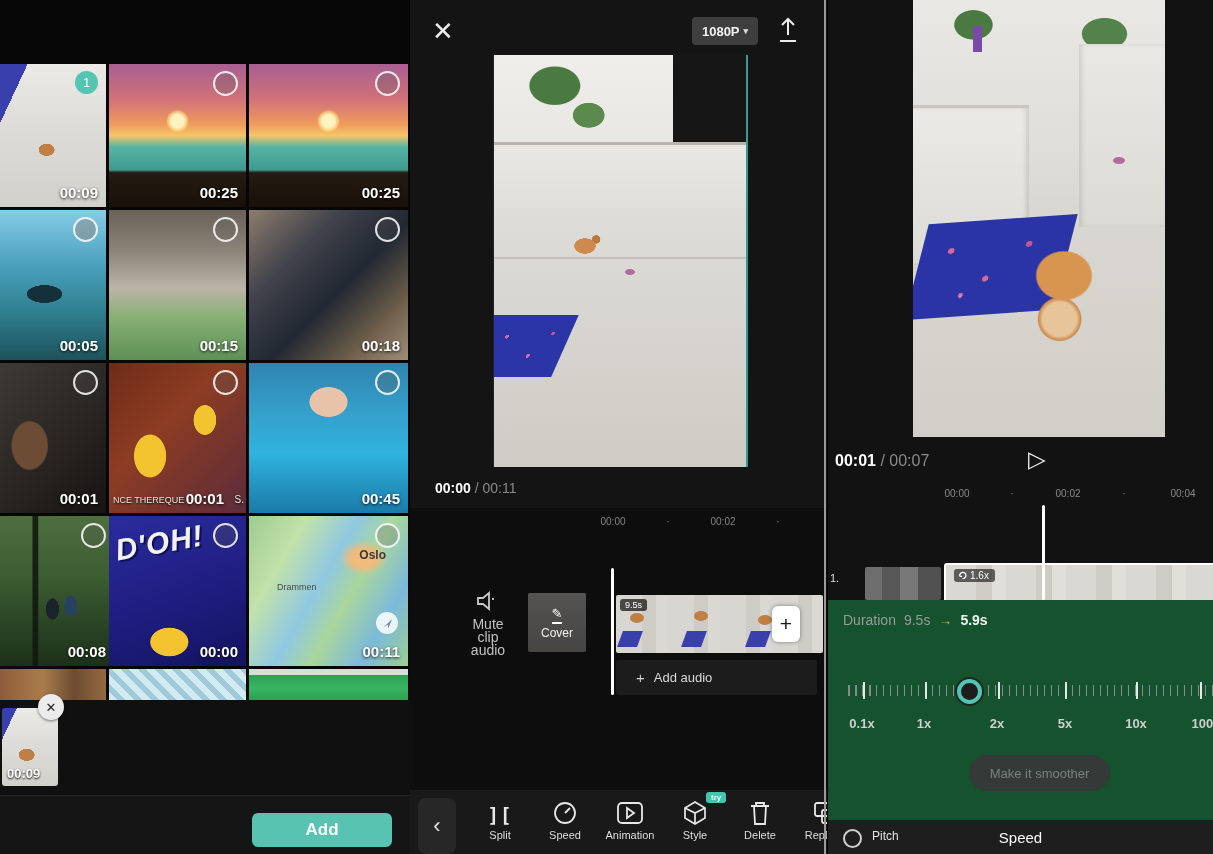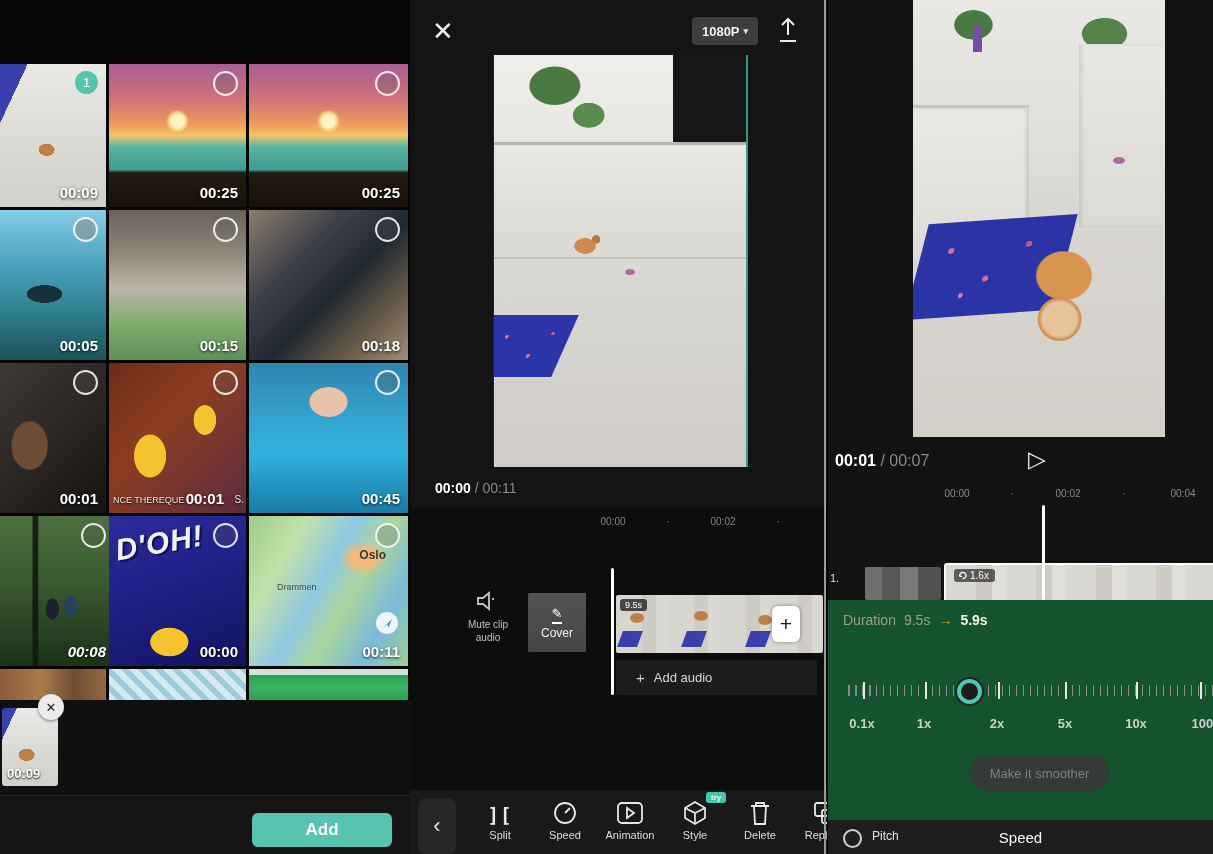--- a/index.html
+++ b/index.html
@@ -104,21 +104,21 @@
                  radial-gradient(circle 3px at 62% 66%, #d86a9a 0 60%, transparent 62%),
                  radial-gradient(circle 3px at 80% 30%, #c05a8a 0 60%, transparent 62%),
                  #2b35a8;}
   .mid-ctrl{left:0;top:467px;width:417px;height:41px;}
   .time-lab{font-size:14px;}
   .time-cur{color:#fff;font-weight:bold;}
   .time-tot{color:#8a8a8a;}
   .mid-timeline{left:0;top:508px;width:417px;height:282px;background:#0d0d0d;}
   .rul{position:absolute;top:8px;transform:translateX(-50%);font-size:10px;color:#828282;}
   .mute-blk{position:absolute;left:52px;top:82px;width:52px;text-align:center;color:#c2c2c2;}
-  .mute-lab{font-size:10px;line-height:13px;margin-top:6px;}
+  .mute-lab{font-size:14px;line-height:13px;margin-top:6px;}
   .cover{position:absolute;left:118px;top:85px;width:58px;height:59px;border-radius:2px;overflow:hidden;
       background:linear-gradient(180deg,#8a8884 0%,#7b7975 55%,#6f6d69 100%);}
   .cover-in{position:absolute;inset:0;background:rgba(20,20,20,.45);display:flex;flex-direction:column;
       align-items:center;justify-content:center;gap:2px;}
   .cover-pencil{font-size:13px;color:#fff;border-bottom:2px solid #fff;padding-bottom:1px;}
   .cover-lab{font-size:12px;color:#f2f2f2;}
   .clipstrip{position:absolute;left:206px;top:87px;width:207px;height:58px;border-radius:2px;overflow:hidden;
       background:repeating-linear-gradient(90deg,#d8d6d1 0 26px,#cfccc6 26px 40px,#dad8d3 40px 52px);}
   .clipstrip .d{position:absolute;width:14px;height:10px;border-radius:50%;background:#c08045;}
   .clipstrip .m{position:absolute;width:20px;height:16px;background:#3a3fae;transform:skewX(-20deg);}
@@ -241,21 +241,21 @@
       <span class="ring"></span>
       <span class="cap">NCE THEREQUE</span>
       <span class="cap2">S.</span>
       <span class="dur" style="right:22px;">00:01</span>
     </div>
     <div class="cell sc-woman" style="left:249px;top:363px;width:159px;height:150px;">
       <span class="ring"></span>
       <span class="dur">00:45</span>
     </div>
 
-    <div class="cell sc-forest" style="left:0;top:516px;width:114px;height:150px;font-style:italic;">
+    <div class="cell sc-forest" style="left:0;top:516px;width:114px;height:150px;">
       <span class="ring"></span>
       <span class="dur">00:08</span>
     </div>
     <div class="cell sc-doh" style="left:109px;top:516px;width:137px;height:150px;">
       <span class="ring"></span>
       <span class="doh-text">D'OH!</span>
       <span class="dur">00:00</span>
     </div>
     <div class="cell sc-map" style="left:249px;top:516px;width:159px;height:150px;">
       <span class="ring"></span>

